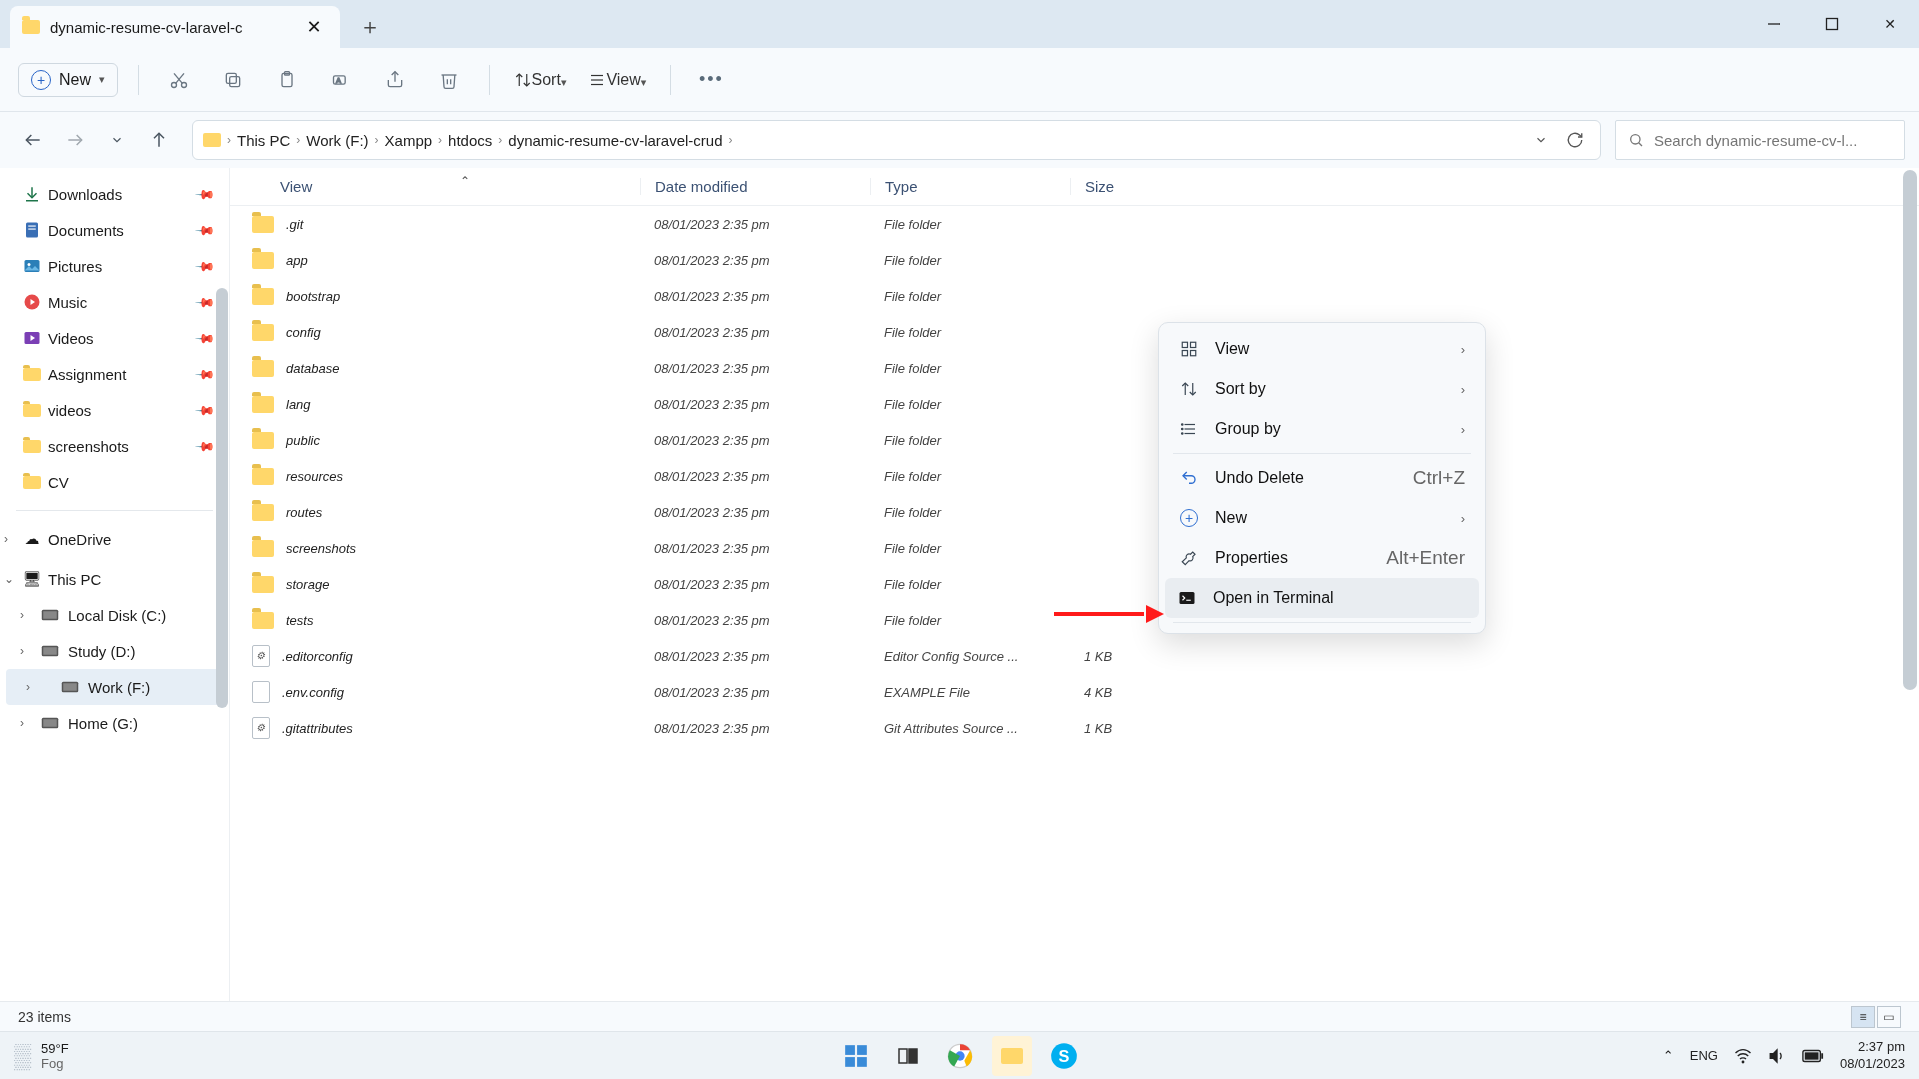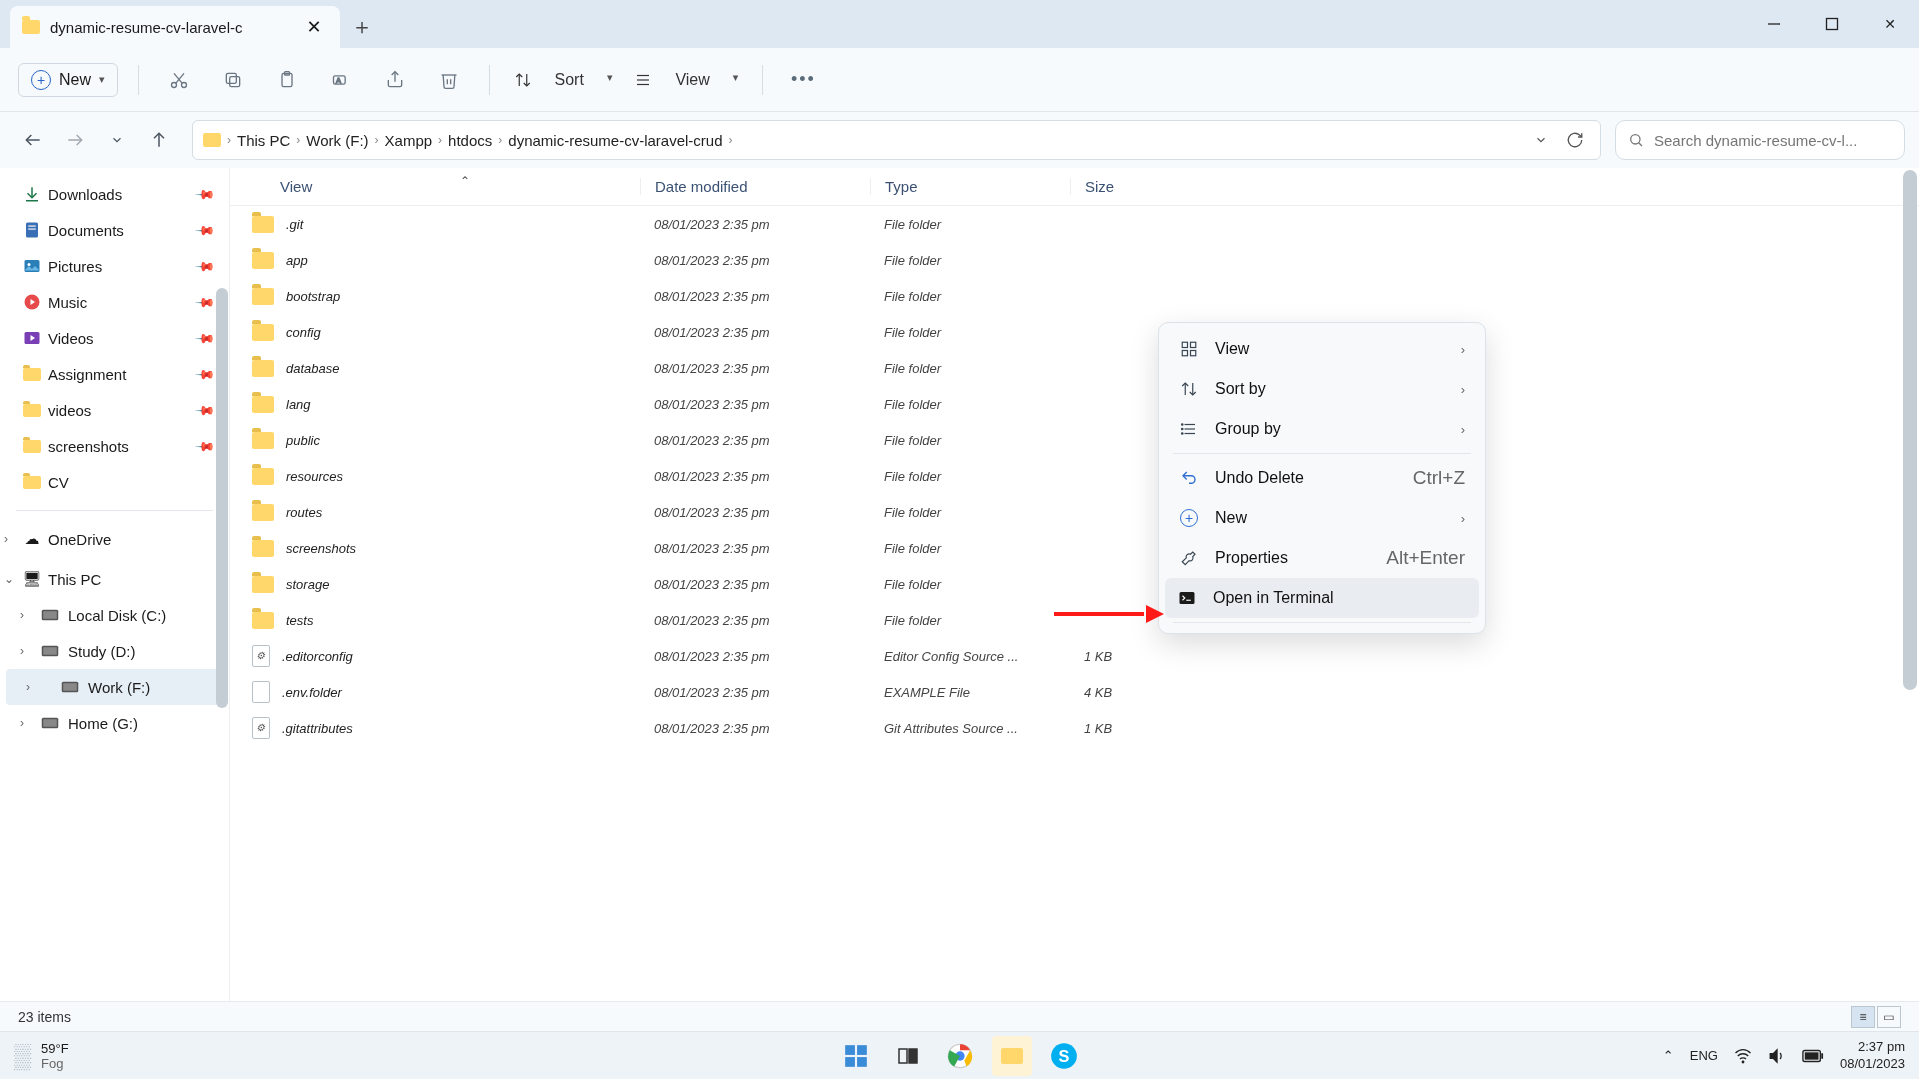--- a/index.html
+++ b/index.html
@@ -1,45 +1,45 @@
 <!DOCTYPE html>
 <html><head>
 <meta charset="utf-8">
 <style>
 * { margin: 0; padding: 0; box-sizing: border-box; font-family: "Segoe UI", sans-serif; }
 body { background: #f0f4f9; width: 1919px; height: 1079px; overflow: hidden; position: relative; font-size: 14px; color: #1a1a1a; }
 
 
-.titlebar { height: 48px; background: #dde8f2; display: flex; align-items: flex-end; }
+.titlebar { height: 48px; background: #dde8f2; display: flex; align-items: flex-end; gap: 8px; }
 .tab { background: #f7fafd; height: 42px; border-radius: 8px 8px 0 0; display: flex; align-items: center; padding: 0 12px; margin-left: 10px; width: 330px; gap: 10px; }
 .tab .folder-glyph { width: 18px; height: 14px; background: #ffd76a; border-radius: 2px; position: relative; }
 .tab .folder-glyph::before { content: ""; position: absolute; top: -4px; left: 0; width: 8px; height: 4px; background: #ffd76a; border-radius: 2px 2px 0 0; }
 .tab .tab-title { flex: 1; white-space: nowrap; overflow: hidden; text-overflow: clip; font-size: 15px; }
 .tab .tab-close { width: 28px; height: 28px; display: flex; align-items: center; justify-content: center; border-radius: 4px; font-size: 18px; }
 .newtab { width: 44px; height: 42px; display: flex; align-items: center; justify-content: center; font-size: 22px; color: #444; }
 .window-ctrls { margin-left: auto; display: flex; }
 .window-ctrls div { width: 58px; height: 48px; display: flex; align-items: center; justify-content: center; color: #222; font-size: 14px; }
 
 
 .toolbar { height: 64px; background: #f7fafd; display: flex; align-items: center; padding: 0 18px; gap: 14px; border-bottom: 1px solid #e0e6ec; }
 .btn-new { display: flex; align-items: center; gap: 8px; padding: 6px 12px; border: 1px solid #cfd8e0; border-radius: 6px; background: #fff0; font-size: 16px; }
 .btn-new .plus-circle { width: 20px; height: 20px; border: 1.5px solid #2864c7; border-radius: 50%; display: flex; align-items: center; justify-content: center; color: #2864c7; font-size: 14px; line-height: 1; }
 .toolbar-icon { width: 40px; height: 40px; display: flex; align-items: center; justify-content: center; color: #5a6b7a; border-radius: 4px; }
 .toolbar-sep { width: 1px; height: 30px; background: #d4dde4; margin: 0 6px; }
-.toolbar-text { display: flex; align-items: flex-start; gap: 23px; font-size: 16px; color: #333; padding: 0 4px; }
+.toolbar-text { display: flex; align-items: flex-end; gap: 0; font-size: 16px; color: #333; padding: 0 4px; }
 
 
 .navrow { height: 56px; background: #f7fafd; display: flex; align-items: center; padding: 0 14px; gap: 4px; }
 .nav-btn { width: 38px; height: 38px; display: flex; align-items: center; justify-content: center; color: #4a5560; font-size: 18px; border-radius: 4px; }
 .addressbar { flex: 1; margin: 0 10px; height: 40px; background: #fff; border: 1px solid #d4dde4; border-radius: 6px; display: flex; align-items: center; padding: 0 10px; gap: 6px; font-size: 15px; }
 .addressbar .crumb { display: flex; align-items: center; gap: 8px; color: #222; }
 .addressbar .chev { color: #888; font-size: 12px; }
 .addressbar .spacer { flex: 1; }
 .addressbar .ab-icon { color: #555; padding: 0 6px; }
-.searchbox { width: 290px; height: 40px; background: #fff; border: 1px solid #d4dde4; border-radius: 10px; display: flex; align-items: center; padding: 0 12px; gap: 10px; color: #777; }
+.searchbox { width: 290px; height: 40px; background: #fff; border: 1px solid #d4dde4; border-radius: 2px; display: flex; align-items: center; padding: 0 12px; gap: 10px; color: #777; }
 .searchbox input { border: none; outline: none; flex: 1; font-size: 15px; background: transparent; }
 
 
 .main { position: absolute; top: 168px; bottom: 48px; left: 0; right: 0; display: flex; background: #fff; }
 
 
 .sidebar { width: 230px; border-right: 1px solid #eceff2; padding: 8px 0; overflow: hidden; position: relative; }
 .side-item { display: flex; align-items: center; height: 36px; padding: 0 16px 0 48px; gap: 10px; font-size: 15px; position: relative; }
 .side-item.l2 { padding-left: 68px; }
 .side-item.sel { background: #e6eef6; border-radius: 4px; margin: 0 6px; padding-left: 82px; }
@@ -538,21 +538,21 @@
             <span class="file-ic gear"></span>
             <span>.editorconfig</span>
           </div>
           <div class="col col-date">08/01/2023 2:35 pm</div>
           <div class="col col-type">Editor Config Source ...</div>
           <div class="col col-size">1 KB</div>
         </div>
         <div class="row">
           <div class="col col-name">
             <span class="file-ic"></span>
-            <span>.env.folder</span>
+            <span>.env.config</span>
           </div>
           <div class="col col-date">08/01/2023 2:35 pm</div>
           <div class="col col-type">EXAMPLE File</div>
           <div class="col col-size">4 KB</div>
         </div>
         <div class="row">
           <div class="col col-name">
             <span class="file-ic gear"></span>
             <span>.gitattributes</span>
           </div>

